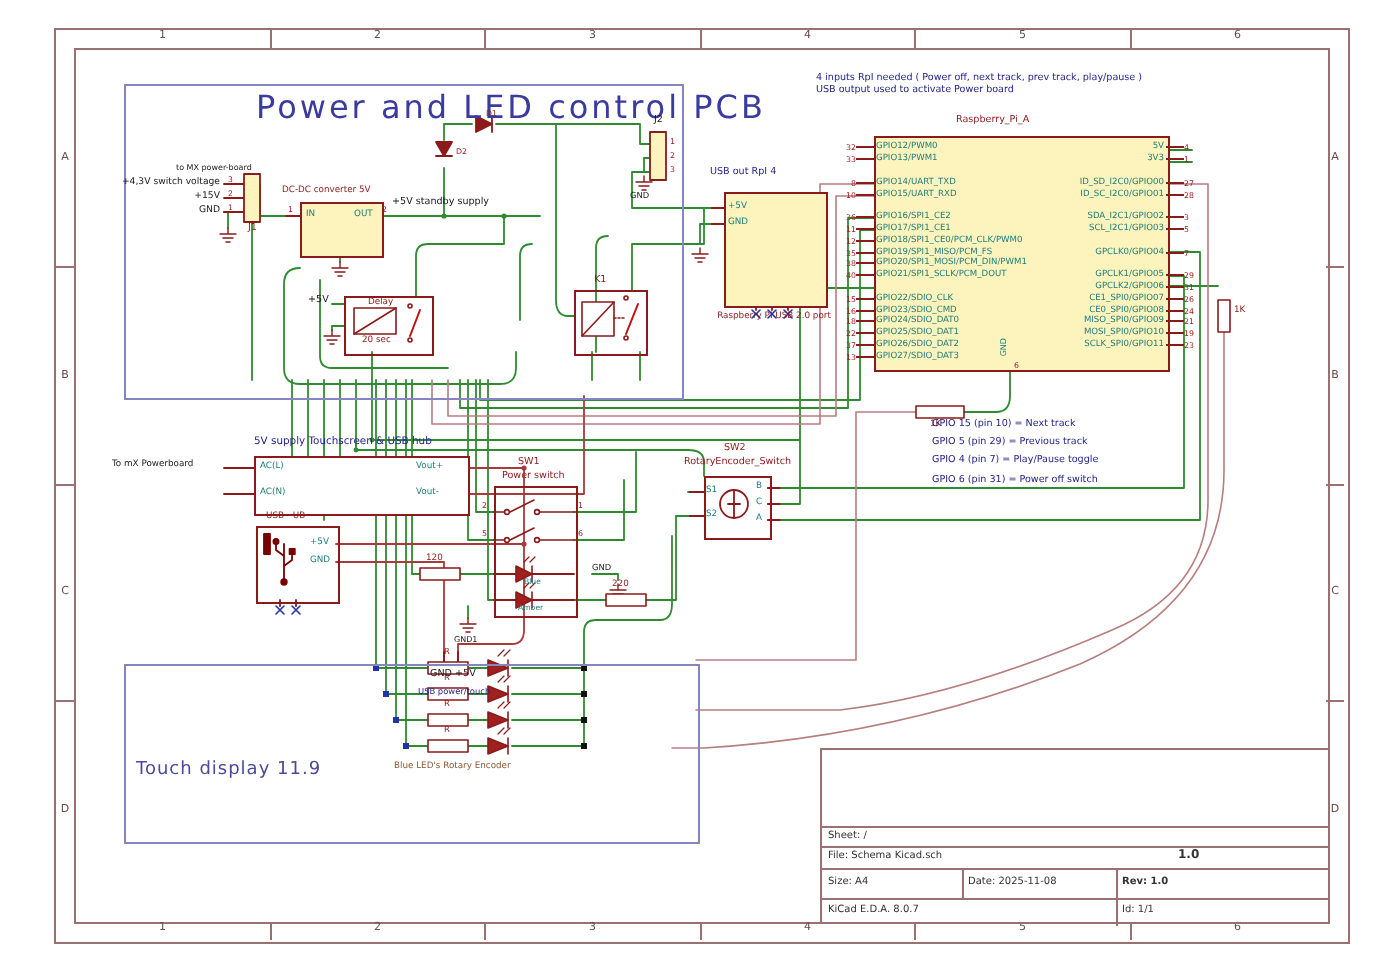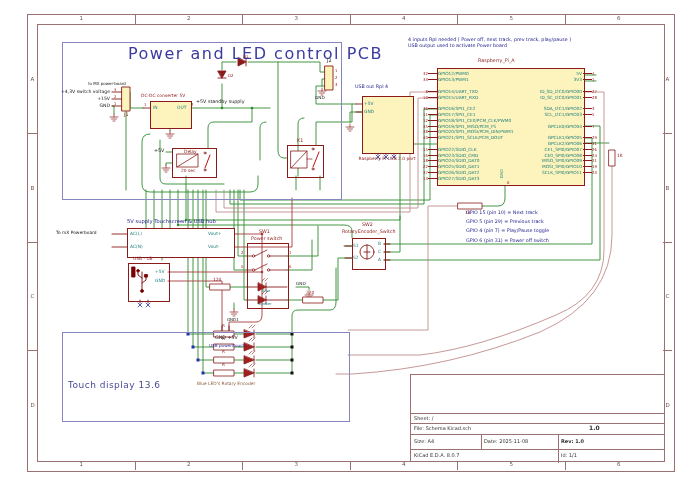--- a/index.html
+++ b/index.html
@@ -606,21 +606,21 @@
 
       <div class="led-row" style="--row: 3;">
         <span class="rlab">R</span>
       </div>
     </div>
   <div class="val" style="left:197px;top:381px;color:#8a5a3a;">Blue LED's Rotary Encoder</div>
 
   <div class="bluebox" style="left:62px;top:332px;width:286px;height:88px;"></div>
   <div class="lbl" style="left:215px;top:335px;">GND +5V</div>
   <div class="note" style="left:209px;top:343px;font-size:4.2px;">USB power/touch</div>
-  <div class="disp-title" style="left:68px;top:380px;">Touch display 13.6</div>
+  <div class="disp-title" style="left:68px;top:380px;">Touch display 11.9</div>
 
   <div class="tb" style="left:410px;top:374px;width:253px;height:86px;">
     <div style="height:38px;"></div>
     <div class="tbrow" style="height:9px;">
       <span class="tbcell" style="left:3px;">Sheet: /</span>
     </div>
     <div class="tbrow" style="height:10px;">
       <span class="tbcell" style="left:3px;">File: Schema Kicad.sch</span>
       <span class="tbcell" style="left:178px;font-weight:bold;font-size:6px;top:0;">1.0</span>
     </div>

